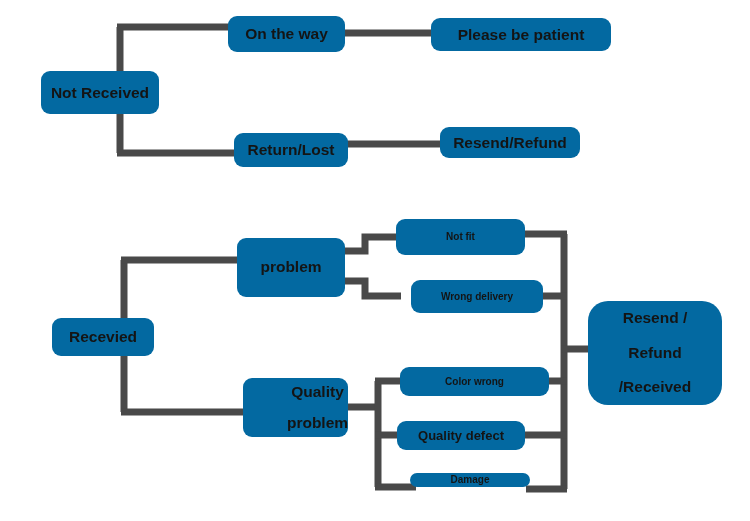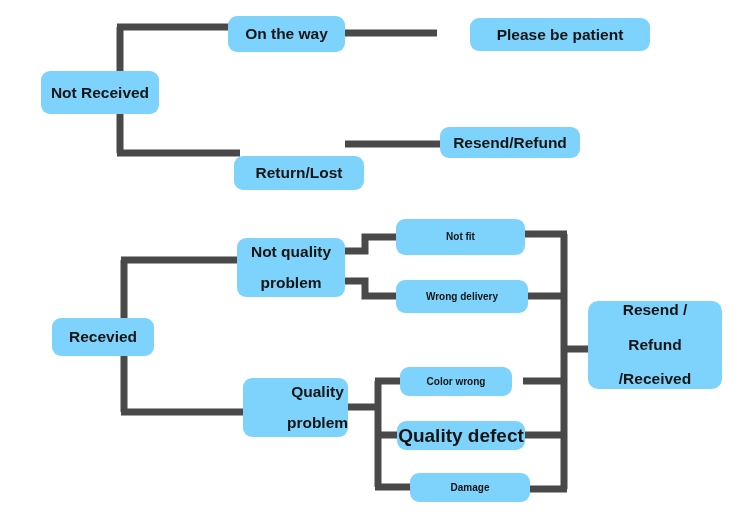--- a/index.html
+++ b/index.html
@@ -22,21 +22,21 @@
     position: absolute;
     left: 0;
     top: 0;
     width: 750px;
     height: 521px;
     pointer-events: none;
   }
   .node {
     position: absolute;
     box-sizing: border-box;
-    background: #7dd3fc;
+    background: #0369a1;
     border-radius: 9px;
     color: #141414;
     font-weight: bold;
     display: flex;
     flex-direction: column;
     align-items: center;
     justify-content: center;
     text-align: center;
     line-height: 1.0;
     letter-spacing: 0px;
@@ -44,21 +44,21 @@
   }
   .node .line {
     display: block;
     white-space: nowrap;
   }
   .node.multi {
     line-height: 1.95;
   }
   .s16 { font-size: 15.5px; }
   .s15 { font-size: 10px; }
-  .s14 { font-size: 19px; }
+  .s14 { font-size: 13px; }
 </style>
 </head>
 <body>
 
 <div id="canvas">
 
   <svg id="connectors" viewBox="0 0 750 521" xmlns="http://www.w3.org/2000/svg">
     <g fill="none" stroke="#494949" stroke-width="7" stroke-linecap="butt" stroke-linejoin="miter">
 
       <path d="M120,27 L120,153"></path>
@@ -108,65 +108,64 @@
   </svg>
 
   <div class="node s16" style="left:41px; top:71px; width:118px; height:43px;">
     <span class="line">Not Received</span>
   </div>
 
   <div class="node s16" style="left:228px; top:16px; width:117px; height:36px;">
     <span class="line">On the way</span>
   </div>
 
-  <div class="node s16" style="left:431px; top:18px; width:180px; height:33px;margin-left:39px;">
+  <div class="node s16" style="left:431px; top:18px; width:180px; height:33px;">
     <span class="line">Please be patient</span>
   </div>
 
-  <div class="node s16" style="left:234px; top:133px; width:130px; height:34px;margin-top:23px;">
+  <div class="node s16" style="left:234px; top:133px; width:114px; height:34px;">
     <span class="line">Return/Lost</span>
   </div>
 
   <div class="node s16" style="left:440px; top:127px; width:140px; height:31px;">
     <span class="line">Resend/Refund</span>
   </div>
 
   <div class="node s16" style="left:52px; top:318px; width:102px; height:38px;">
     <span class="line">Recevied</span>
   </div>
 
   <div class="node multi s16" style="left:237px; top:238px; width:108px; height:59px;">
-    <span class="line">Not quality</span>
     <span class="line">problem</span>
   </div>
 
   <div class="node multi s16" style="left:243px; top:378px; width:105px; height:59px;padding-left:44px;">
     <span class="line">Quality</span>
     <span class="line">problem</span>
   </div>
 
   <div class="node s15" style="left:396px; top:219px; width:129px; height:36px;">
     <span class="line">Not fit</span>
   </div>
 
-  <div class="node s15" style="left:396px; top:280px; width:132px; height:33px;">
+  <div class="node s15" style="left:411px; top:280px; width:132px; height:33px;">
     <span class="line">Wrong delivery</span>
   </div>
 
-  <div class="node s15" style="left:400px; top:367px; width:112px; height:29px;">
+  <div class="node s15" style="left:400px; top:367px; width:149px; height:29px;">
     <span class="line">Color wrong</span>
   </div>
 
   <div class="node s14" style="left:397px; top:421px; width:128px; height:29px;">
     <span class="line">Quality defect</span>
   </div>
 
-  <div class="node s15" style="left:410px; top:473px; width:120px; height:29px;">
+  <div class="node s15" style="left:410px; top:473px; width:120px; height:14px;">
     <span class="line">Damage</span>
   </div>
 
-  <div class="node s16" style="left:588px; top:301px; width:134px; height:88px; border-radius:10px; line-height:2.25;">
+  <div class="node s16" style="left:588px; top:301px; width:134px; height:104px; border-radius:20px; line-height:2.25;">
     <span class="line">Resend /</span>
     <span class="line">Refund</span>
     <span class="line">/Received</span>
   </div>
 
 </div>
 
 </body></html>

